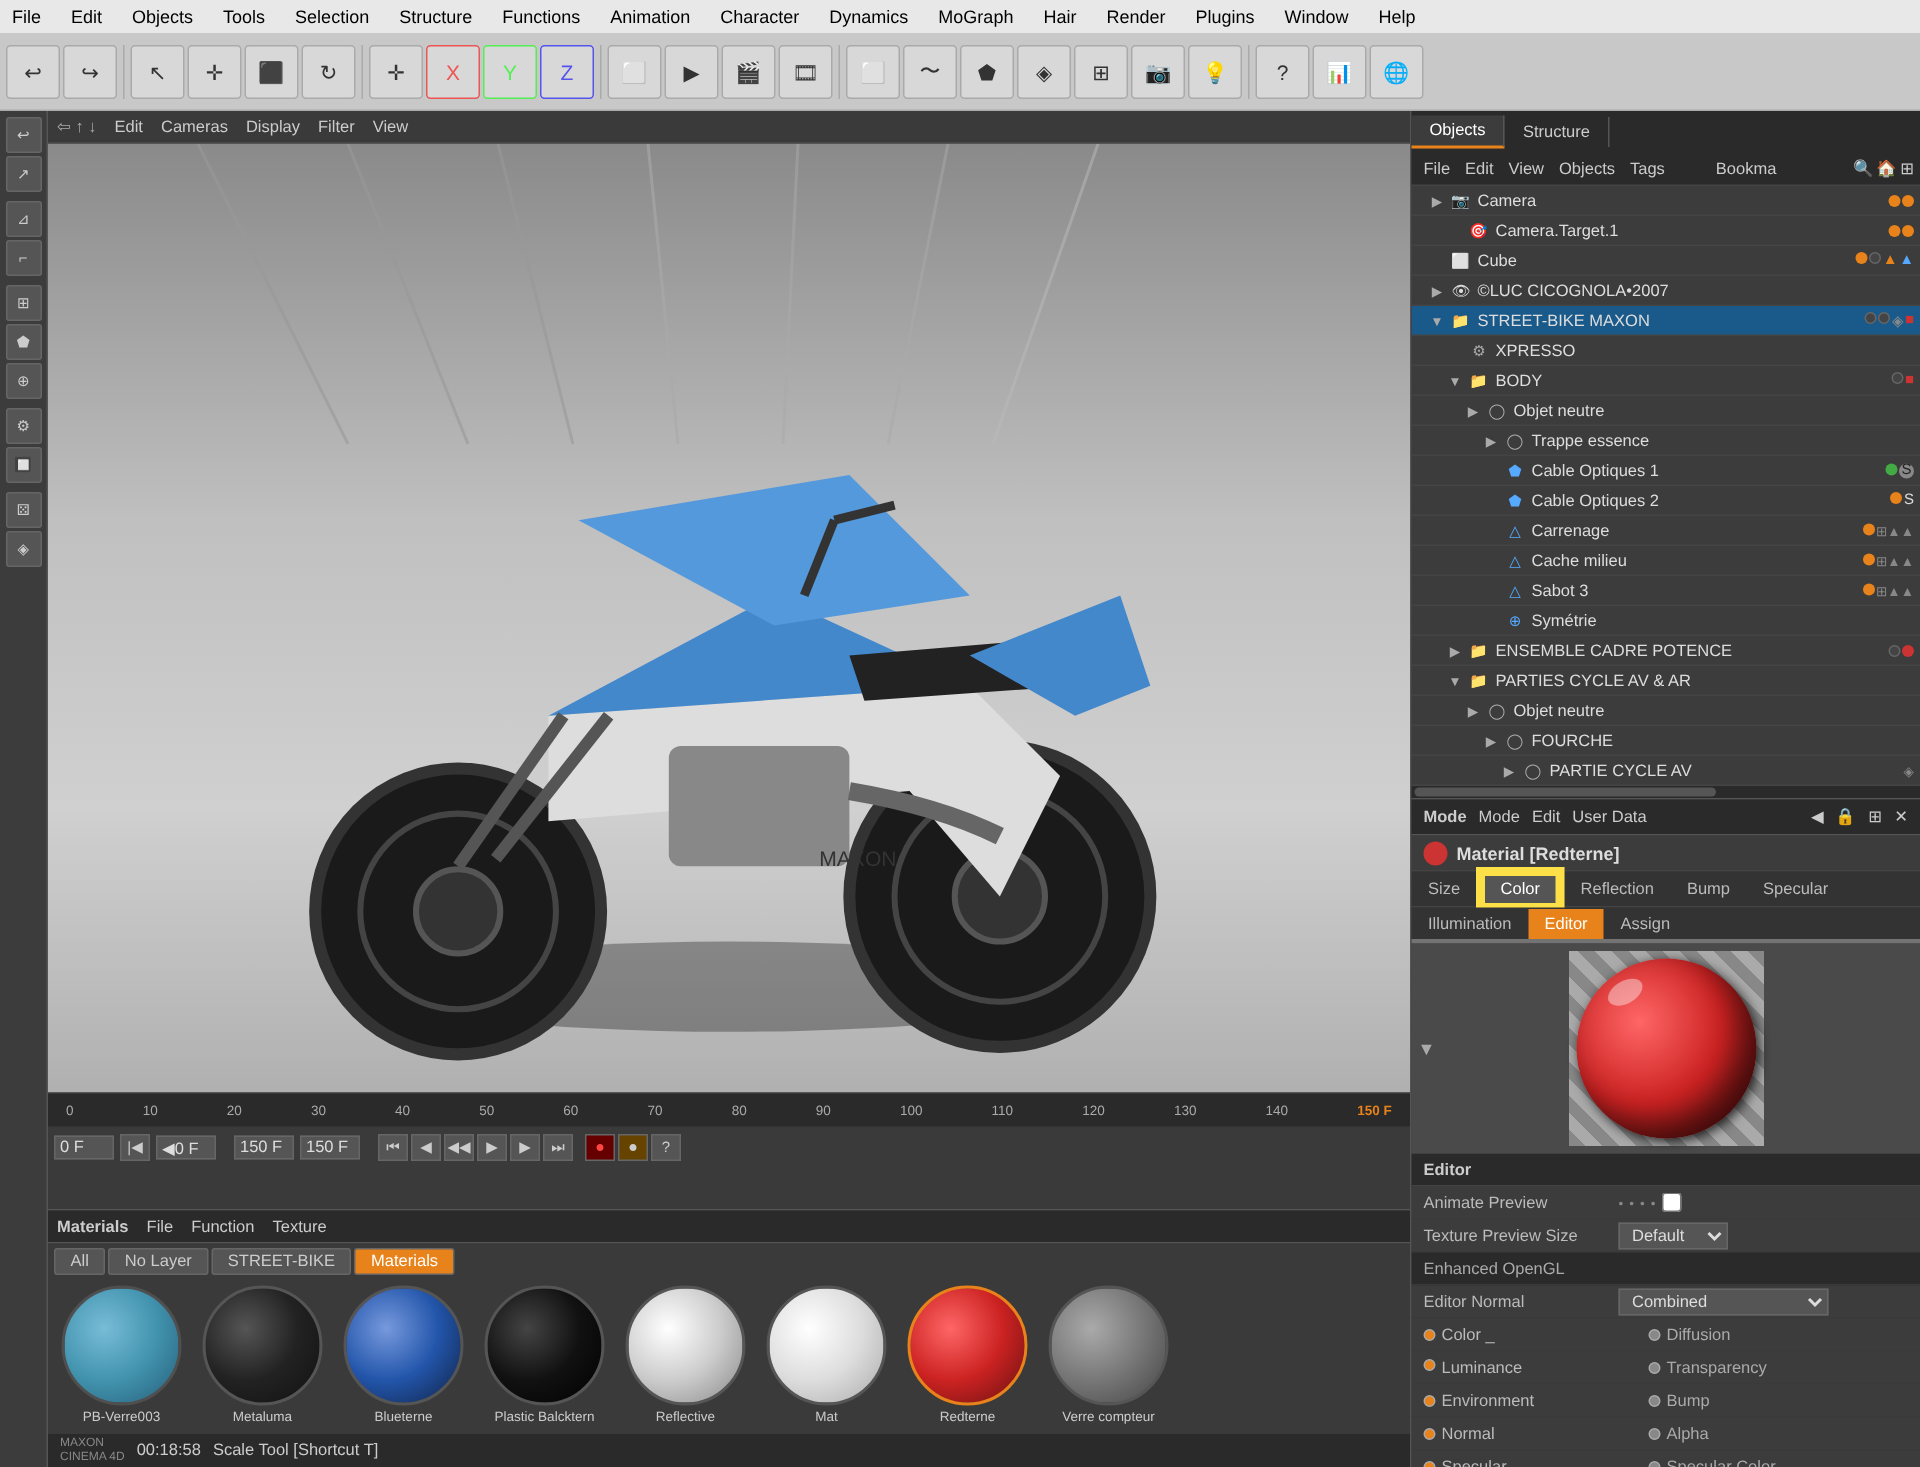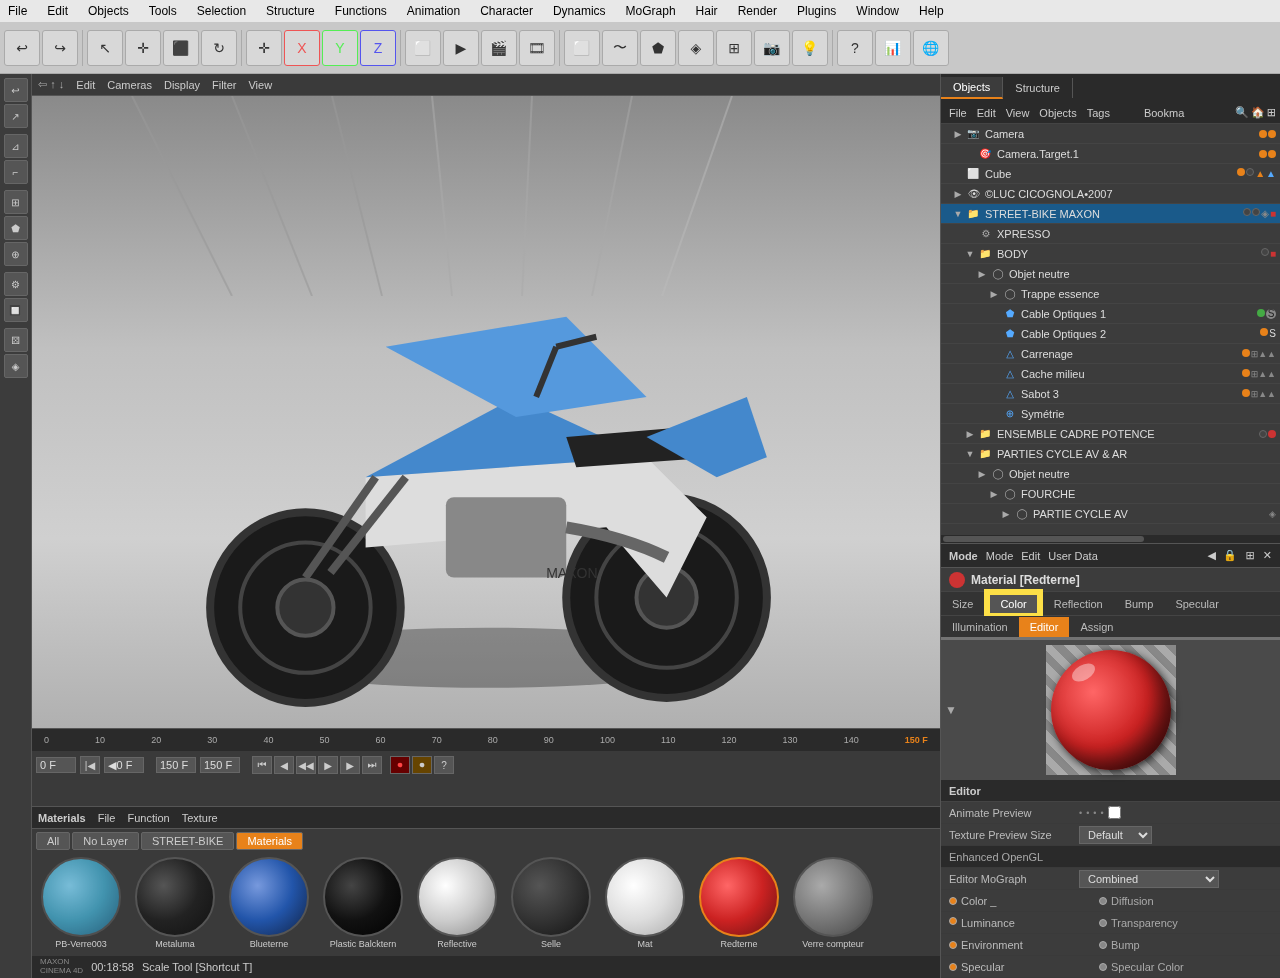--- a/index.html
+++ b/index.html
@@ -319,24 +319,20 @@
         <div class="mat-item">
           <div class="mat-swatch" style="background: radial-gradient(circle at 35% 35%, #444, #111 50%, #000);"></div>
           <div class="mat-label">Plastic Balcktern</div>
         </div>
 
         <div class="mat-item">
           <div class="mat-swatch" style="background: radial-gradient(circle at 35% 35%, #ffffff, #cccccc 50%, #888888);"></div>
           <div class="mat-label">Reflective</div>
         </div>
 
-        <div class="mat-item">
-          <div class="mat-swatch" style="background: radial-gradient(circle at 35% 35%, #555, #333 50%, #111);"></div>
-          <div class="mat-label">Selle</div>
-        </div>
 
         <div class="mat-item">
           <div class="mat-swatch" style="background: radial-gradient(circle at 35% 35%, #ffffff, #dddddd 50%, #aaaaaa);"></div>
           <div class="mat-label">Mat</div>
         </div>
 
         <div class="mat-item selected">
           <div class="mat-swatch" style="background: radial-gradient(circle at 35% 35%, #ff6666, #cc2222 50%, #661111); border-color:#e8821a;"></div>
           <div class="mat-label">Redterne</div>
         </div>
@@ -640,21 +636,21 @@
             <option>128x128</option>
             <option>256x256</option>
           </select>
         </div>
 
         <div class="editor-row" style="background:#2a2a2a; font-weight:normal; color:#aaa;">
           <span>Enhanced OpenGL</span>
         </div>
 
         <div class="editor-row">
-          <span class="editor-label">Editor MoGraph</span>
+          <span class="editor-label">Editor Normal</span>
           <select class="editor-dropdown" style="width:140px; background:#555; border:1px solid #666; color:#ddd; font-size:11px; padding:1px 4px;">
             <option>Combined</option>
             <option>Color</option>
             <option>Luminance</option>
           </select>
         </div>
 
         <div class="editor-row">
           <span class="editor-label" style="display:flex; align-items:center; gap:4px;">
             <span style="width:8px; height:8px; border-radius:50%; background:#e8821a; border:1px solid #aaa; cursor:pointer; display:inline-block;"></span>
@@ -681,20 +677,30 @@
           <span class="editor-label" style="display:flex; align-items:center; gap:4px;">
             <span style="width:8px; height:8px; border-radius:50%; background:#e8821a; border:1px solid #aaa; cursor:pointer; display:inline-block;"></span>
             Environment
           </span>
           <span style="flex:1; text-align:center; color:#aaa; display:flex; align-items:center; gap:4px; margin-left:20px;">
             <span style="width:8px; height:8px; border-radius:50%; background:#888; border:1px solid #aaa; cursor:pointer; display:inline-block;"></span>
             Bump
           </span>
         </div>
 
+        <div class="editor-row">
+          <span class="editor-label" style="display:flex; align-items:center; gap:4px;">
+            <span style="width:8px; height:8px; border-radius:50%; background:#e8821a; border:1px solid #aaa; cursor:pointer; display:inline-block;"></span>
+            Normal
+          </span>
+          <span style="flex:1; text-align:center; color:#aaa; display:flex; align-items:center; gap:4px; margin-left:20px;">
+            <span style="width:8px; height:8px; border-radius:50%; background:#888; border:1px solid #aaa; cursor:pointer; display:inline-block;"></span>
+            Alpha
+          </span>
+        </div>
 
         <div class="editor-row">
           <span class="editor-label" style="display:flex; align-items:center; gap:4px;">
             <span style="width:8px; height:8px; border-radius:50%; background:#e8821a; border:1px solid #aaa; cursor:pointer; display:inline-block;"></span>
             Specular
           </span>
           <span style="flex:1; text-align:center; color:#aaa; display:flex; align-items:center; gap:4px; margin-left:20px;">
             <span style="width:8px; height:8px; border-radius:50%; background:#888; border:1px solid #aaa; cursor:pointer; display:inline-block;"></span>
             Specular Color
           </span>

